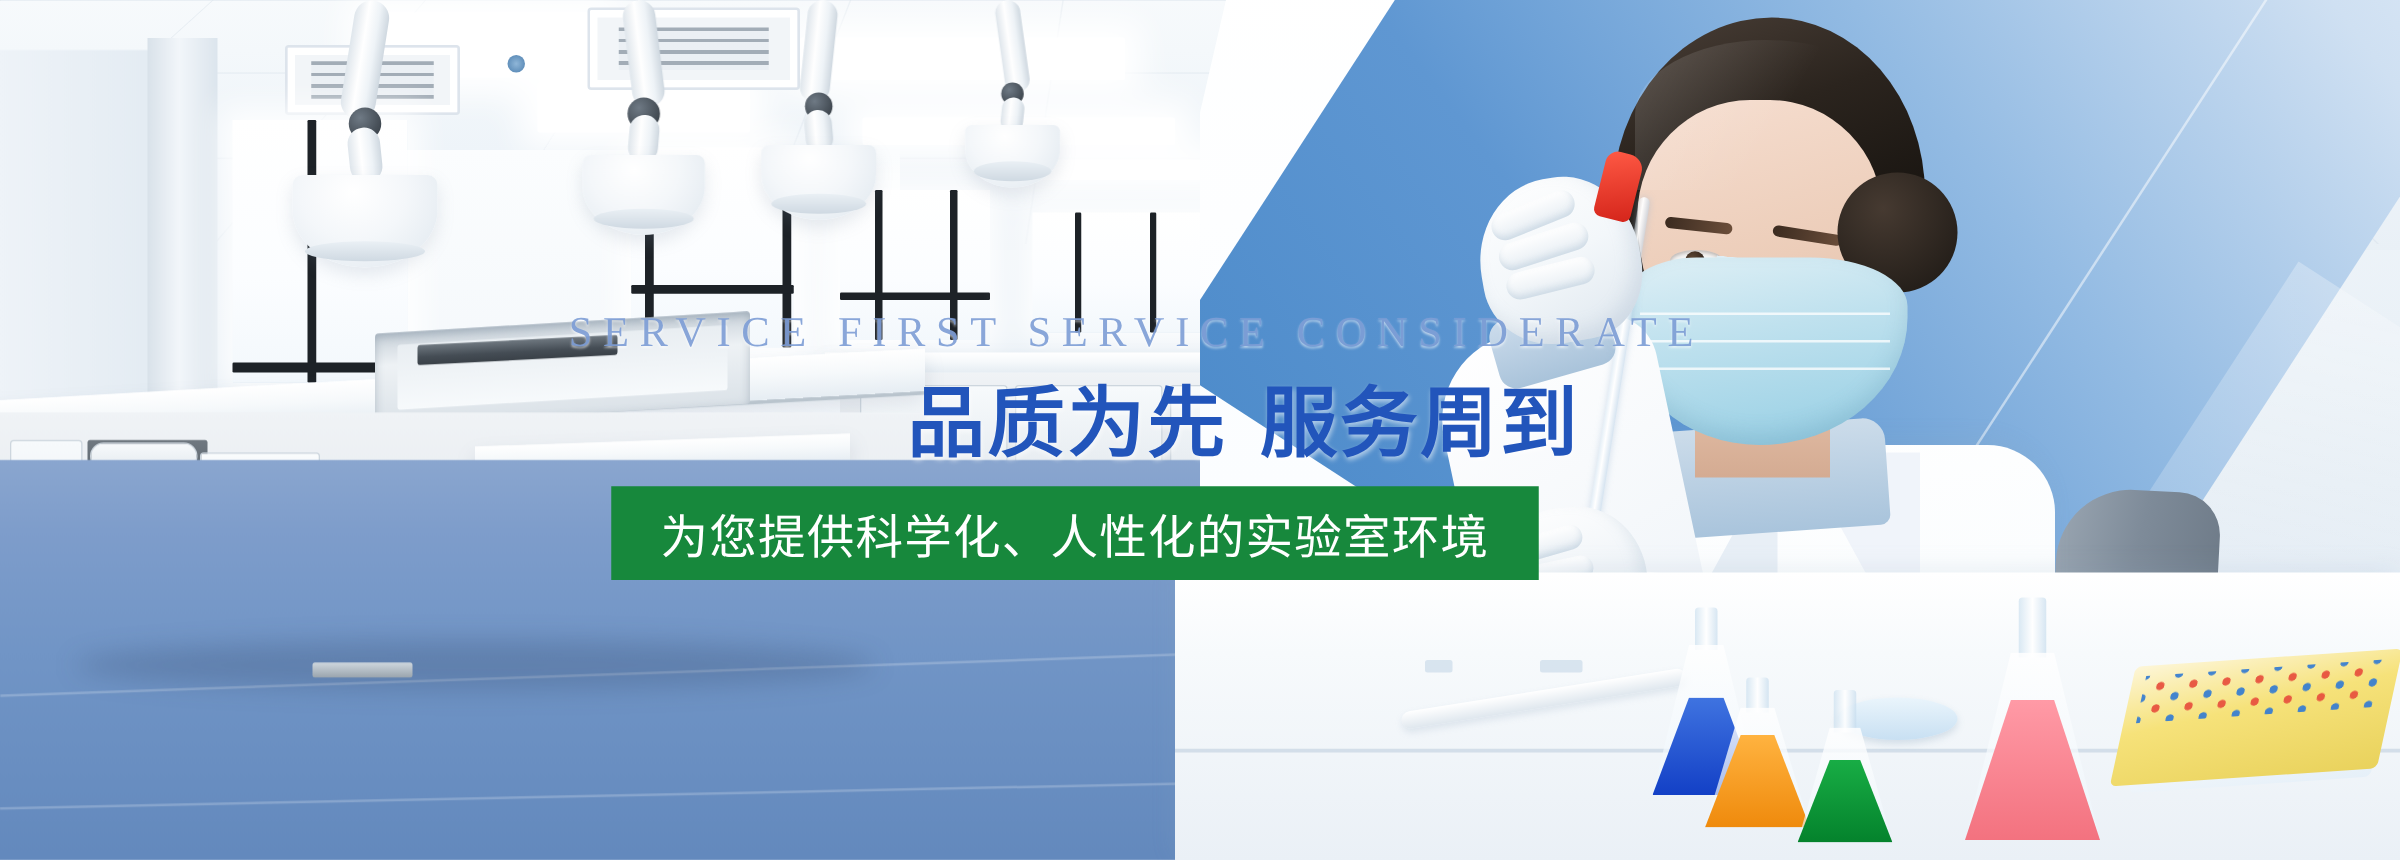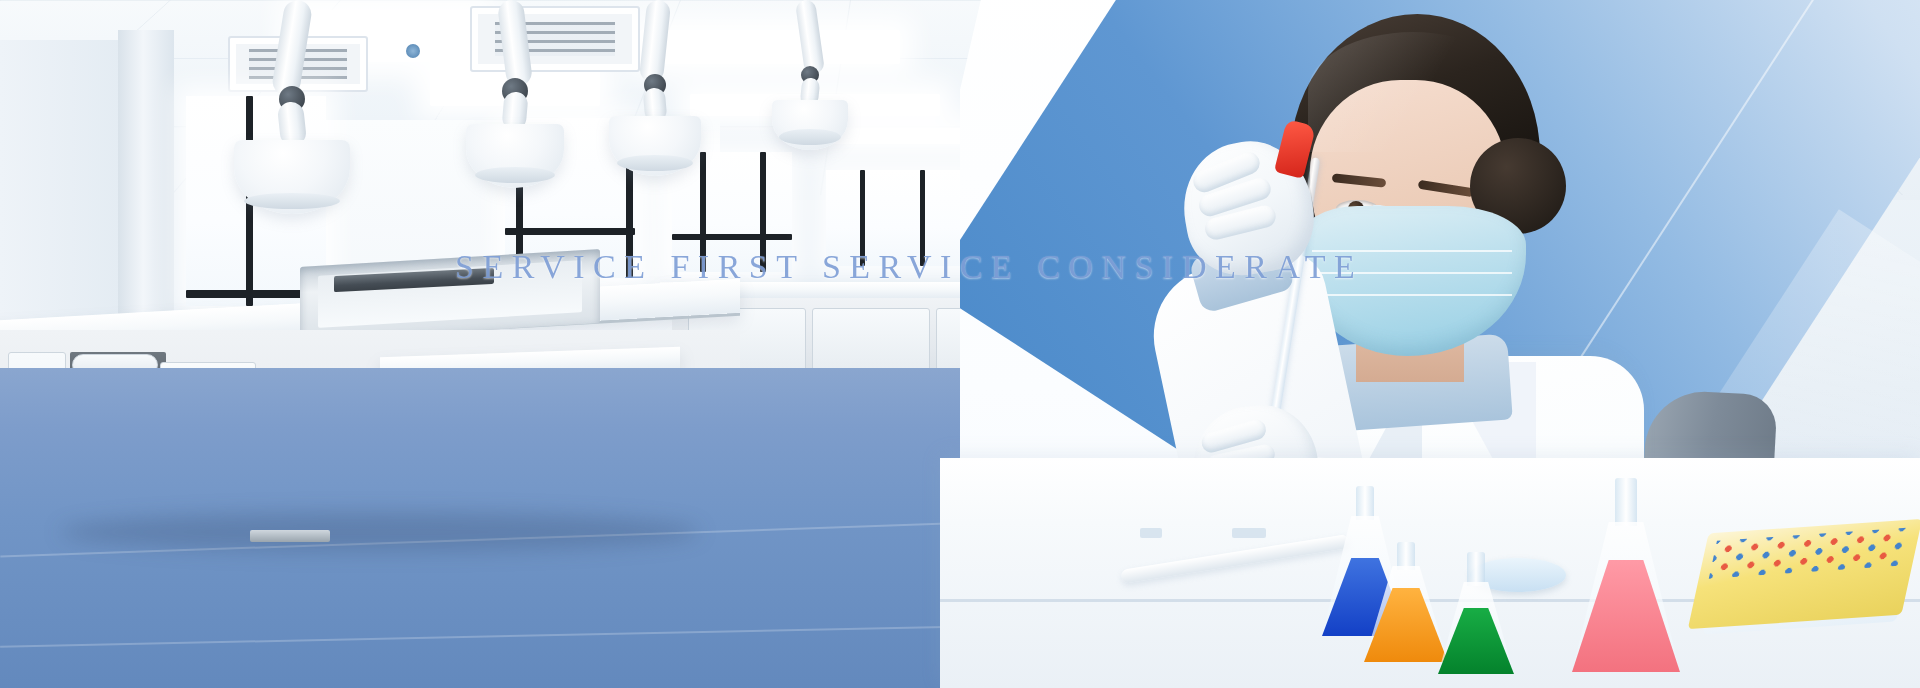--- a/index.html
+++ b/index.html
@@ -696,16 +696,20 @@
 
     <div class="tip-rack-lid" style="left:1712px;"></div>
     <div class="tip-rack" style="left:1700px;">
       <span class="dots"></span>
     </div>
   </div>
 
   <div class="text-block">
     <div class="eyebrow">SERVICE FIRST SERVICE CONSIDERATE</div>
 
-
+    <div class="headline"><span>品质为先</span><span class="gap"></span><span>服务周到</span></div>
+
+    <div class="subbar">
+      <span class="subbar-text">为您提供科学化、人性化的实验室环境</span>
+    </div>
   </div>
 
 </div>
 
 </body></html>

